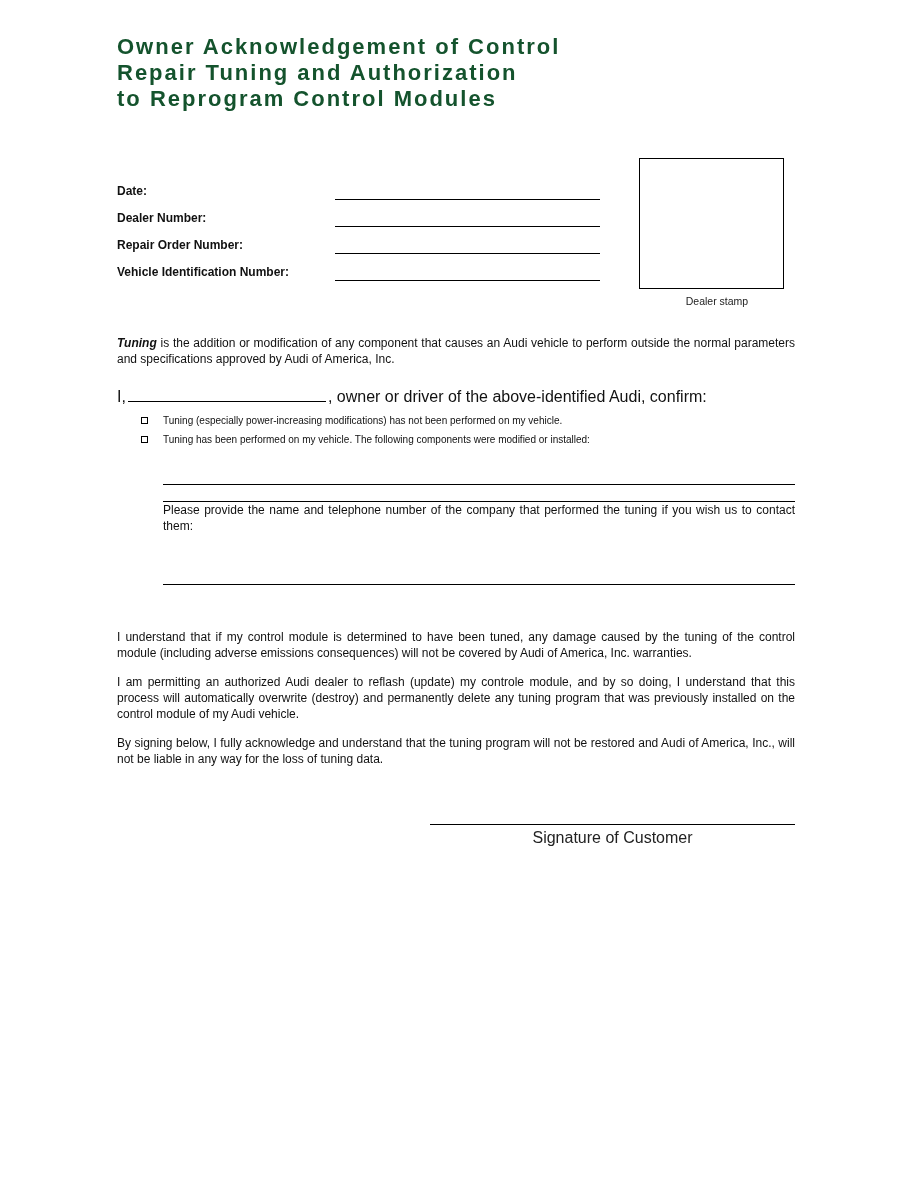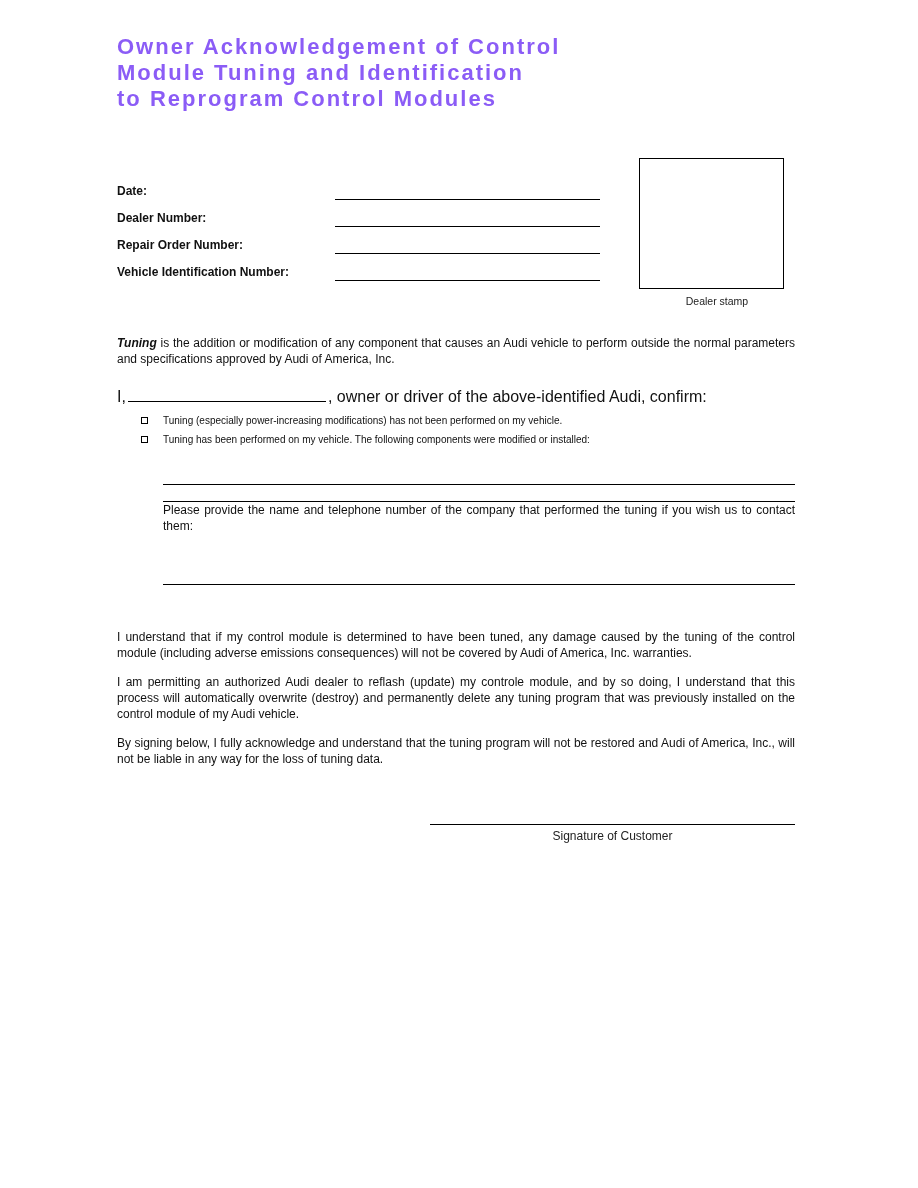--- a/index.html
+++ b/index.html
@@ -14,21 +14,21 @@
     width: 918px;
     height: 1188px;
     background: #ffffff;
     padding: 34px 123px 0 117px;
   }
   .title {
     font-size: 22px;
     font-weight: 700;
     letter-spacing: 2px;
     line-height: 26px;
-    color: #8b5cf6;
+    color: #14532d;
     margin-bottom: 46px;
   }
   .form-section {
     display: flex;
     justify-content: space-between;
     align-items: flex-start;
     margin-bottom: 28px;
   }
   .form-fields {
     padding-top: 20px;
@@ -115,34 +115,34 @@
   .signature-block {
     margin-top: 44px;
     margin-left: 313px;
     width: 365px;
   }
   .signature-line {
     border-bottom: 1px solid #000;
     height: 14px;
   }
   .signature-caption {
-    font-size: 12px;
+    font-size: 16px;
     text-align: center;
     margin-top: 4px;
     color: #222;
   }
 </style>
 </head>
 <body>
 
 <div class="page">
 
   <h1 class="title">
     <span>Owner Acknowledgement of Control</span><br>
-    <span>Module Tuning and Identification</span><br>
+    <span>Repair Tuning and Authorization</span><br>
     <span>to Reprogram Control Modules</span>
   </h1>
 
   <div class="form-section">
     <div class="form-fields">
       <div class="form-row">
         <span class="form-label">Date:</span>
         <span class="form-line"></span>
       </div>
       <div class="form-row">

